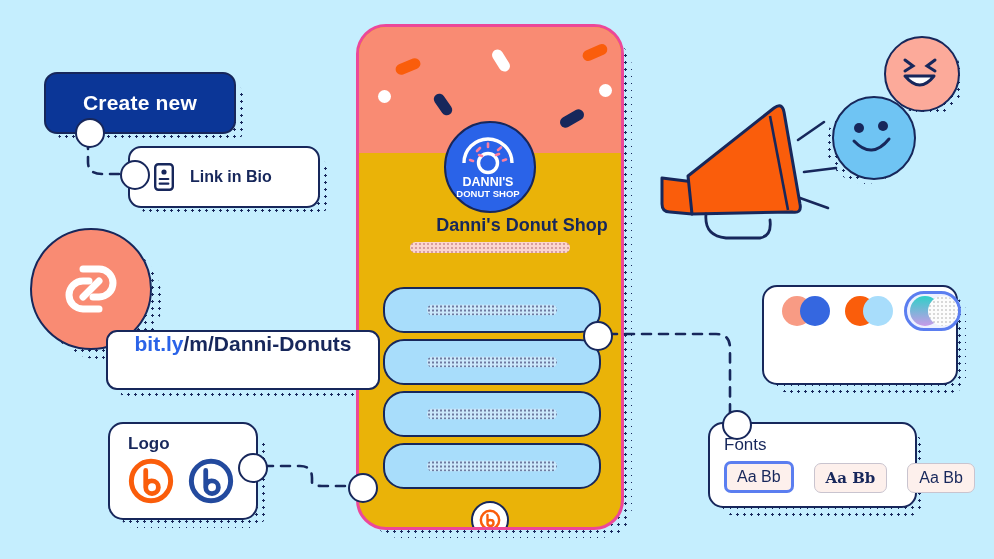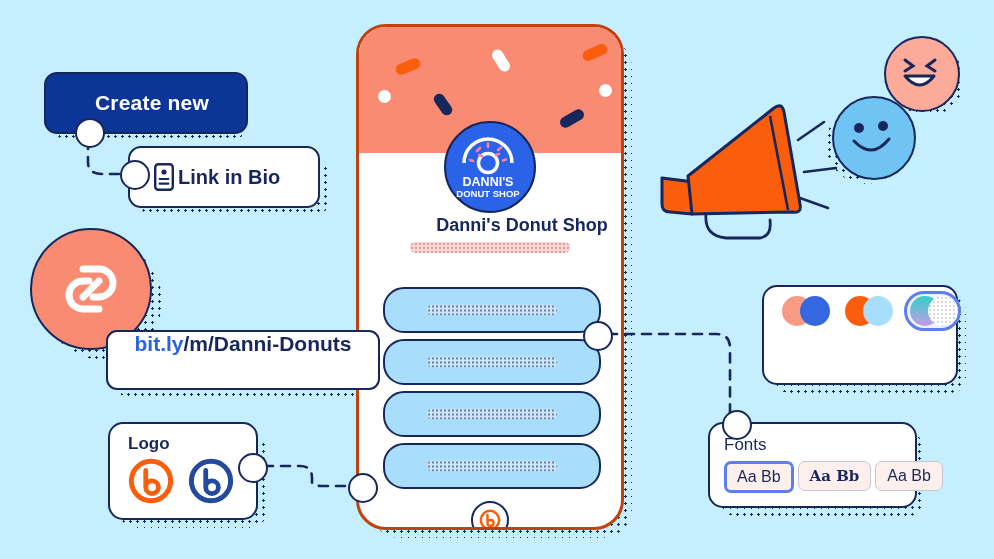--- a/index.html
+++ b/index.html
@@ -19,37 +19,36 @@
     background-size:7px 7px;
     z-index:0;
   }
 
   
   #createNew{
     left:44px;top:72px;width:188px;height:58px;
     background:#0b3697;border:2.5px solid #17275b;border-radius:13px;
     display:flex;align-items:center;justify-content:center;
     z-index:6;
-    padding-left:12px;
   }
   #createNew .lbl{
     color:#ffffff;font-size:21px;font-weight:700;letter-spacing:.2px;
   }
   #createNewHalo{left:56px;top:84px;width:188px;height:58px;border-radius:13px;}
 
   
   #linkInBio{
     left:128px;top:146px;width:188px;height:58px;
     background:#ffffff;border:2.5px solid #17275b;border-radius:13px;
     display:flex;align-items:center;z-index:6;
   }
   #linkInBioHalo{left:140px;top:158px;width:188px;height:58px;border-radius:13px;}
   #linkInBio .bioicon{margin-left:24px;width:20px;height:28px;flex:0 0 auto;}
   #linkInBio .lbl{
-    color:#17275b;font-size:20px;font-weight:700;margin-left:4px;
+    color:#17275b;font-size:16px;font-weight:700;margin-left:16px;
   }
 
   
   #urlPill{
     left:106px;top:330px;width:270px;height:56px;
     background:#ffffff;border:2.5px solid #17275b;border-radius:11px;
     display:flex;justify-content:center;z-index:9;
   }
   #urlPillHalo{left:118px;top:342px;width:270px;height:56px;border-radius:11px;}
   #urlPill .t{font-size:21px;font-weight:700;color:#17275b;white-space:nowrap;}
@@ -92,32 +91,32 @@
   .swatch.sel .c.a{left:3px;}
   .swatch.sel .c.b{left:21px;}
 
   
   #fontsCard{
     left:708px;top:422px;width:205px;height:82px;
     background:#ffffff;border:2.5px solid #17275b;border-radius:15px;z-index:6;
   }
   #fontsCardHalo{left:720px;top:434px;width:205px;height:82px;border-radius:15px;}
   #fontsCard .hd{color:#17275b;font-size:17px;font-weight:400;margin:11px 0 0 14px;}
-  #fontsCard .row{display:flex;gap:4px;margin:6px 0 0 14px;align-items:flex-start;}
+  #fontsCard .row{display:flex;gap:20px;margin:6px 0 0 14px;align-items:flex-end;}
   .fchip{
     background:#fdf0ec;border:1.6px solid #c9c4cf;border-radius:7px;
     padding:5px 11px;font-size:16px;color:#17275b;white-space:nowrap;
   }
   .fchip.bold{font-weight:700;font-family:"DejaVu Serif",serif;font-size:15px;}
   .fchip.sel{border:3px solid #5b7ef0;padding:4px 10px;}
 
   
   #phone{
     left:356px;top:24px;width:262px;height:500px;
-    background:#ffffff;border:3px solid #c2410c;border-radius:30px;
+    background:#eab308;border:3px solid #ec4899;border-radius:30px;
     overflow:hidden;z-index:5;
   }
   #phoneHalo{left:370px;top:38px;width:262px;height:500px;border-radius:30px;}
   #phoneHead{
     position:absolute;left:0;top:0;width:100%;height:126px;background:#f98b73;
   }
   .sprinkle{position:absolute;border-radius:6px;}
   .sdot{position:absolute;border-radius:50%;background:#ffffff;}
   #donutLogo{
     position:absolute;left:50%;top:94px;transform:translateX(-50%);

